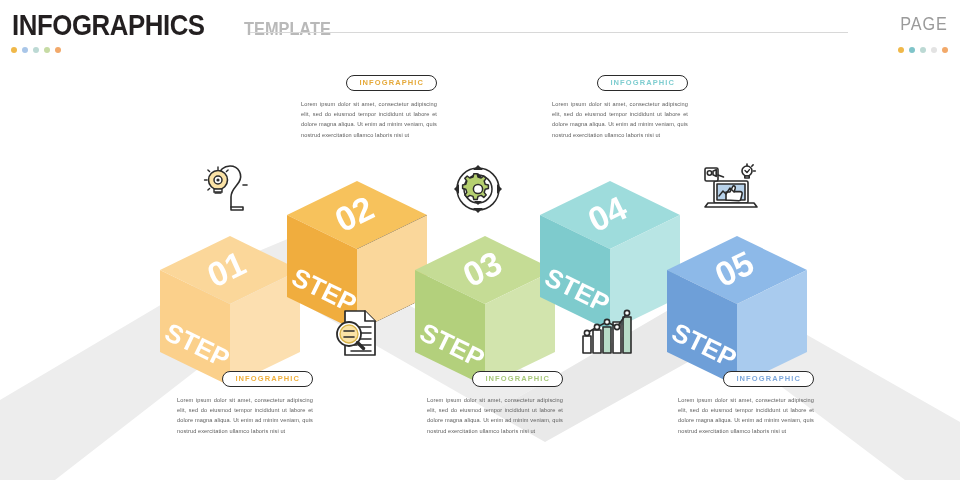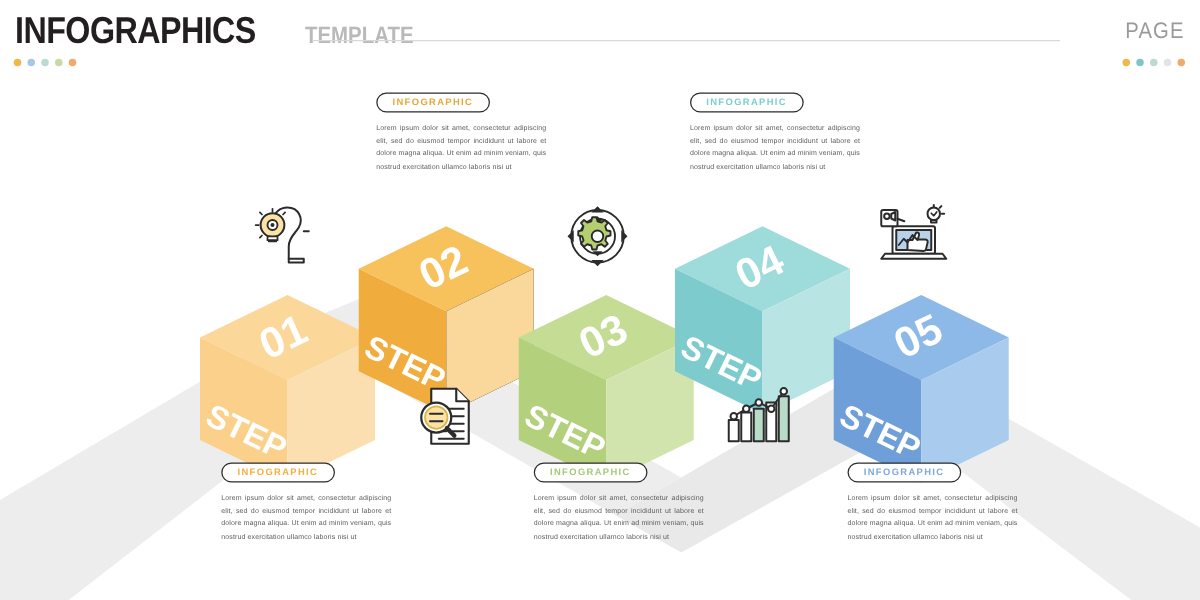--- a/index.html
+++ b/index.html
@@ -57,21 +57,21 @@
   .block { position: absolute; width: 136px; }
   .pill {
     display: inline-block;
     border: 1.4px solid #2b2b2b;
     border-radius: 11px;
     padding: 3px 12px 3px;
     font-size: 7.5px; font-weight: 700; letter-spacing: 1.1px;
     line-height: 1;
     background: #fff;
   }
-  .pill-wrap { text-align: left; }
+  .pill-wrap { text-align: right; }
   .body {
     margin-top: 8px;
     font-size: 5.6px; line-height: 1.85;
     color: #5d5d5d; text-align: justify;
     letter-spacing: 0.1px;
     font-family: "Liberation Sans", sans-serif;
   }
 
   
   .icon { position: absolute; }

